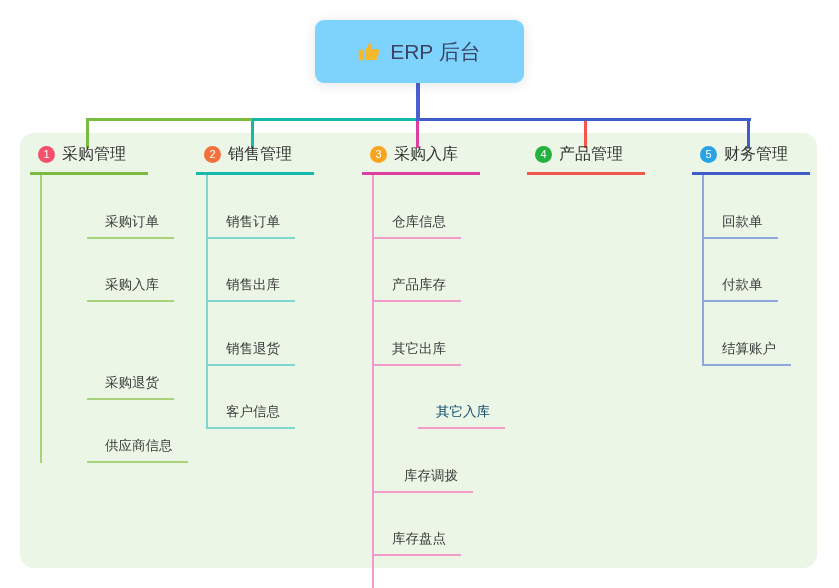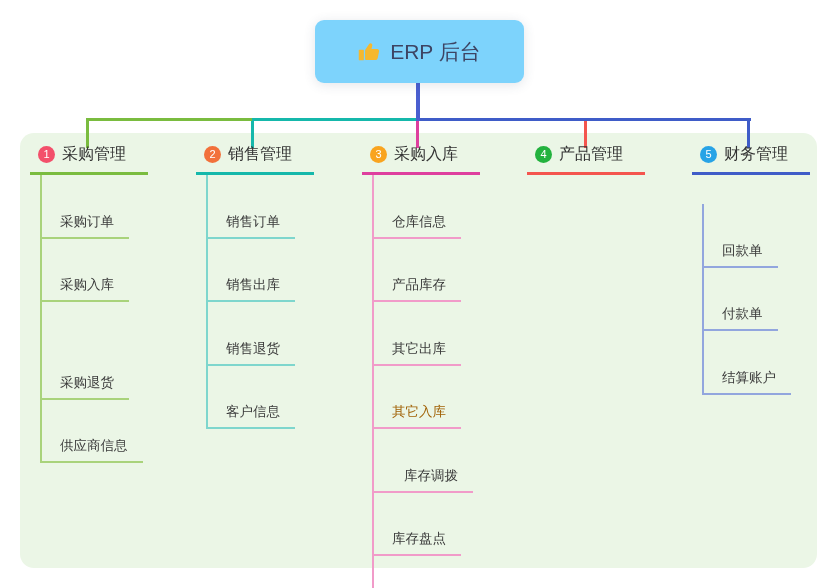--- a/index.html
+++ b/index.html
@@ -65,21 +65,21 @@
         <path d="M7.4 20.6V10.8c0-.3.1-.5.2-.7l4-5.9c.3-.5.9-.8 1.5-.8 1.2 0 2.1 1.1 1.8 2.3l-.8 3.6h5.9c1.3 0 2.3 1.2 2 2.5l-1.4 6.9c-.2 1.3-1.3 2.2-2.6 2.2H8.1c-.4 0-.7-.3-.7-.7z"></path>
       </svg>
     </span>
     <span class="root-label">ERP 后台</span>
   </div>
 <div class="branch-column" style="left: 30px;">
       <div class="branch-header" style="border-bottom-color: rgb(122, 188, 63); color: rgb(51, 51, 51);">
         <span class="badge" style="background: rgb(243, 80, 107); color: rgb(255, 255, 255);">1</span>
         <span>采购管理</span>
       </div>
-      <div class="children" style="border-left-color: rgb(169, 211, 123);">
+      <div class="children" style="border-left-color: rgb(169, 211, 123); padding-left: 45px;">
         <div class="child-node" style="border-bottom-color: rgb(169, 211, 123); color: rgb(58, 58, 58);">
           <span>采购订单</span>
         </div>
         <div class="child-node" style="border-bottom-color: rgb(169, 211, 123); color: rgb(58, 58, 58);">
           <span>采购入库</span>
         </div>
         <div class="child-node" style="border-bottom-color: rgb(169, 211, 123); color: rgb(58, 58, 58); margin-top: 34px;">
           <span>采购退货</span>
         </div>
         <div class="child-node" style="border-bottom-color: rgb(169, 211, 123); color: rgb(58, 58, 58);">
@@ -115,21 +115,21 @@
       <div class="children" style="border-left-color: rgb(241, 155, 201);">
         <div class="child-node" style="border-bottom-color: rgb(241, 155, 201); color: rgb(58, 58, 58);">
           <span>仓库信息</span>
         </div>
         <div class="child-node" style="border-bottom-color: rgb(241, 155, 201); color: rgb(58, 58, 58);">
           <span>产品库存</span>
         </div>
         <div class="child-node" style="border-bottom-color: rgb(241, 155, 201); color: rgb(58, 58, 58);">
           <span>其它出库</span>
         </div>
-        <div class="child-node" style="border-bottom-color: rgb(241, 155, 201); color: #a16207;">
+        <div class="child-node" style="border-bottom-color: rgb(241, 155, 201); color: #0c4a6e; margin-left: 44px;">
           <span>其它入库</span>
         </div>
         <div class="child-node" style="border-bottom-color: rgb(241, 155, 201); color: rgb(58, 58, 58); padding-left: 30px;">
           <span>库存调拨</span>
         </div>
         <div class="child-node" style="border-bottom-color: rgb(241, 155, 201); color: rgb(58, 58, 58);">
           <span>库存盘点</span>
         </div>
         <div class="child-node" style="border-bottom-color: rgb(241, 155, 201); color: rgb(58, 58, 58);"></div>
       </div>
@@ -138,21 +138,21 @@
       <div class="branch-header" style="border-bottom-color: rgb(244, 85, 78); color: rgb(51, 51, 51);">
         <span class="badge" style="background: rgb(35, 178, 62); color: rgb(255, 255, 255);">4</span>
         <span>产品管理</span>
       </div>
     </div>
     <div class="branch-column" style="left: 692px;">
       <div class="branch-header" style="border-bottom-color: rgb(63, 92, 200); color: rgb(51, 51, 51);">
         <span class="badge" style="background: rgb(39, 163, 230); color: rgb(255, 255, 255);">5</span>
         <span>财务管理</span>
       </div>
-      <div class="children" style="border-left-color: rgb(146, 166, 222); margin-top: 29px;">
+      <div class="children" style="border-left-color: rgb(146, 166, 222);">
         <div class="child-node" style="border-bottom-color: rgb(146, 166, 222); color: rgb(58, 58, 58);">
           <span>回款单</span>
         </div>
         <div class="child-node" style="border-bottom-color: rgb(146, 166, 222); color: rgb(58, 58, 58);">
           <span>付款单</span>
         </div>
         <div class="child-node" style="border-bottom-color: rgb(146, 166, 222); color: rgb(58, 58, 58);">
           <span>结算账户</span>
         </div>
       </div>

